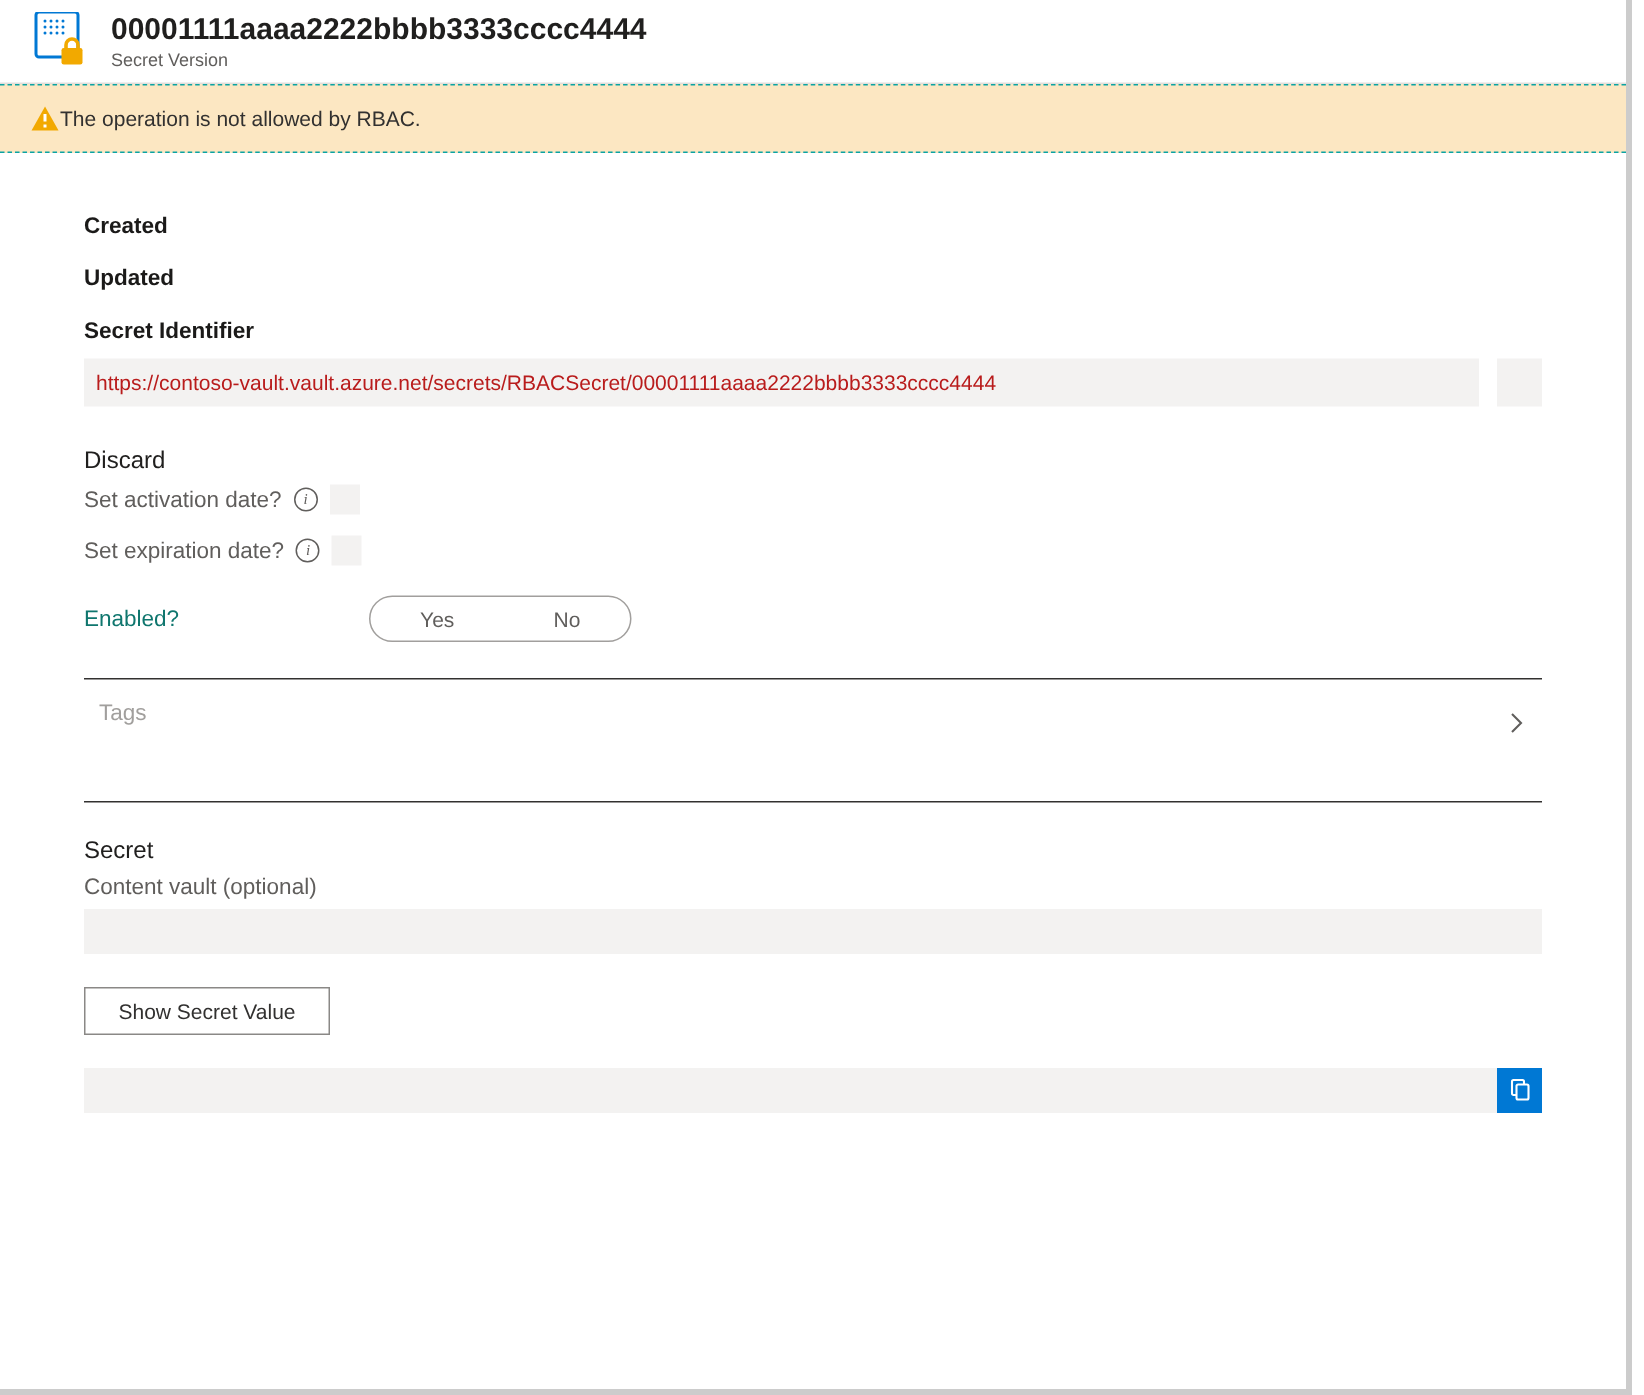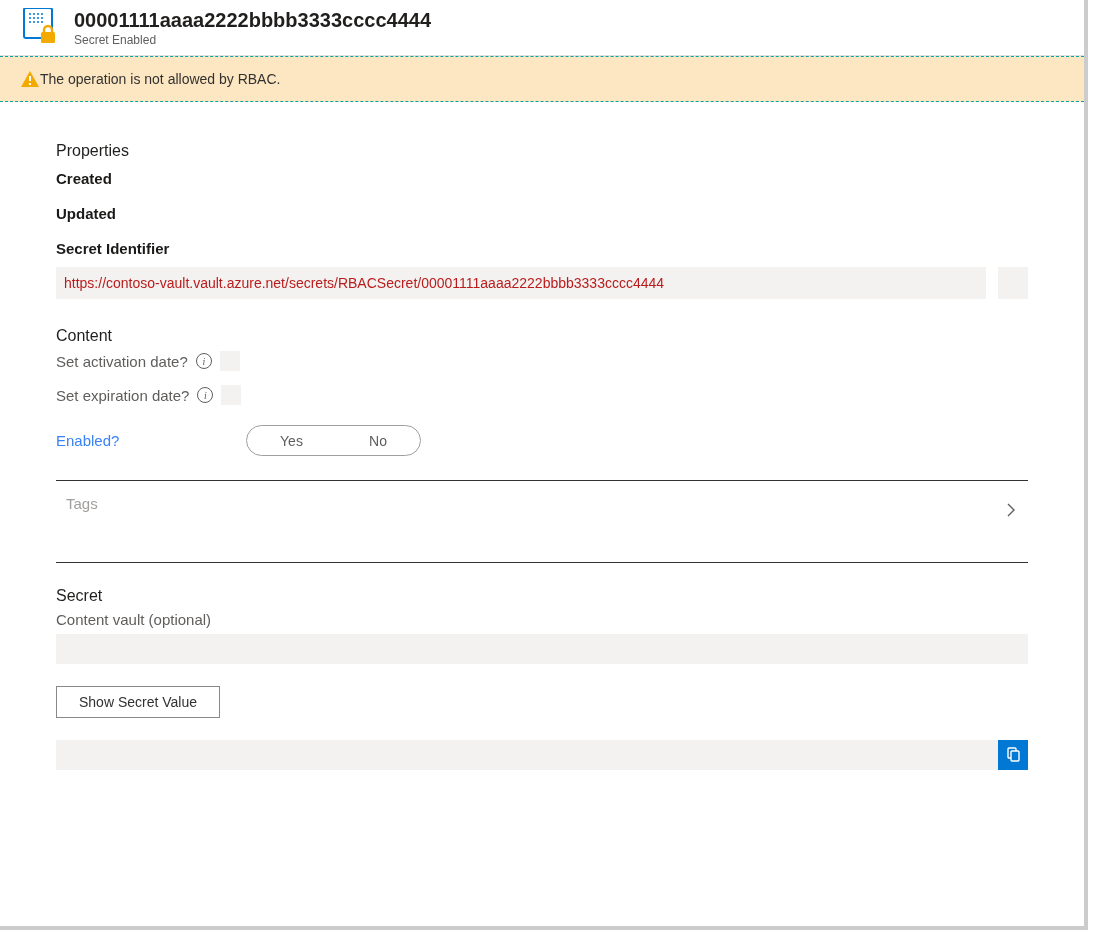--- a/index.html
+++ b/index.html
@@ -80,21 +80,21 @@
     vertical-align: top;
   }
   .copy-box { width: 30px; height: 32px; background: #f3f2f1; display: inline-block; margin-left: 8px; vertical-align: top; }
 
   .settings-title { font-size: 16px; font-weight: 400; color: #201f1e; margin-top: 28px; margin-bottom: 6px; }
   .setting-row { display: flex; align-items: center; margin-bottom: 14px; color: #605e5c; font-size: 15px; gap: 8px; }
   .setting-row .info { width: 16px; height: 16px; border: 1px solid #605e5c; border-radius: 50%; display: inline-flex; align-items: center; justify-content: center; font-size: 10px; font-style: italic; color: #605e5c; font-family: serif;}
   .check-box { width: 20px; height: 20px; background: #f3f2f1; }
 
   .enabled-row { display: flex; align-items: center; margin-top: 20px; margin-bottom: 24px; }
-  .enabled-row .lbl { font-size: 15px; color: #3b82f6; width: 190px; }
+  .enabled-row .lbl { font-size: 15px; color: #0f766e; width: 190px; }
   .toggle-pill {
     width: 175px; height: 31px; border: 1px solid #a19f9d; border-radius: 16px;
     display: flex; align-items: center; justify-content: space-around;
     color: #605e5c; font-size: 14px;
   }
 
   .tags-section {
     border-top: 1px solid #323130;
     border-bottom: 1px solid #323130;
     padding: 14px 10px 40px 10px;
@@ -144,49 +144,48 @@
             <circle cx="20" cy="14" r="1"></circle>
         </g>
         <g transform="translate(17,16)">
           <rect x="2" y="8" width="14" height="11" rx="1.5" fill="#f2a900"></rect>
           <path d="M5 8 V6 a4 4 0 0 1 8 0 V8" fill="none" stroke="#f2a900" stroke-width="2.4"></path>
         </g>
       </svg>
     </div>
     <div class="header-titles">
       <div class="header-title">00001111aaaa2222bbbb3333cccc4444</div>
-      <div class="header-sub">Secret Enabled</div>
+      <div class="header-sub">Secret Version</div>
     </div>
   </div>
 
 
   <div class="warning-banner">
     <svg width="20" height="20" viewBox="0 0 20 20">
       <path d="M10 2 L19 18 L1 18 Z" fill="#f2a900"></path>
       <rect x="9" y="7" width="2" height="5" fill="#fff"></rect>
       <rect x="9" y="14" width="2" height="2" fill="#fff"></rect>
     </svg>
     <span>The operation is not allowed by RBAC.</span>
   </div>
 
   <div class="content">
 
     
-    <div class="section-title">Properties</div>
     <div class="prop-label">Created</div>
     <div class="prop-label">Updated</div>
     <div class="prop-label last">Secret Identifier</div>
 
     <div>
       <div class="readonly-input">https://contoso-vault.vault.azure.net/secrets/RBACSecret/00001111aaaa2222bbbb3333cccc4444</div>
       <div class="copy-box"></div>
     </div>
 
     
-    <div class="settings-title">Content</div>
+    <div class="settings-title">Discard</div>
 
     <div class="setting-row">
       <span>Set activation date?</span>
       <span class="info">i</span>
       <span class="check-box"></span>
     </div>
 
     <div class="setting-row">
       <span>Set expiration date?</span>
       <span class="info">i</span>

